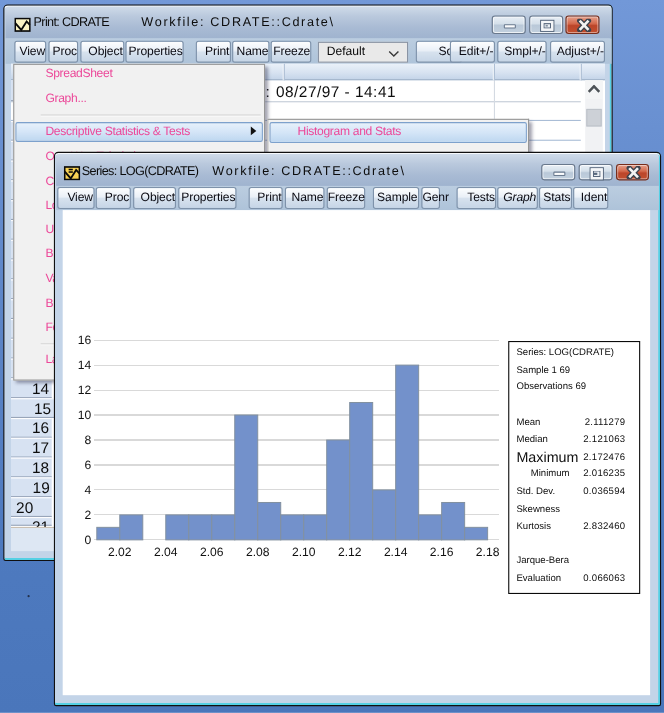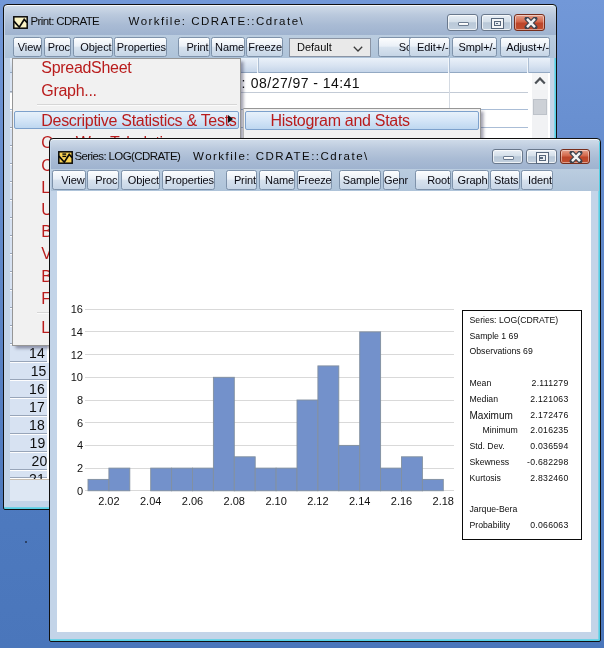--- a/index.html
+++ b/index.html
@@ -13,21 +13,21 @@
 border:1px solid #69788c;border-radius:3px;box-shadow:inset 0 0 0 1px rgba(255,255,255,.7)}
 .wbtnc{background:linear-gradient(180deg,#e5a18c 0%,#d3674a 45%,#bc452a 55%,#c14f2e 100%);
 border:1px solid #772d1b;border-radius:3px;box-shadow:inset 0 0 0 1px rgba(255,255,255,.45)}
 .tbar{background:linear-gradient(180deg,#bbcde0 0%,#aec3d9 100%)}
 .tbtn{background:linear-gradient(180deg,#fcfdfe 0%,#eaf0f7 45%,#d7e2ee 52%,#c6d5e6 100%);
 border:1px solid #7e92aa;border-radius:2.5px;font-size:11px;color:#0a0a12;text-align:right;white-space:nowrap;letter-spacing:-0.1px}
 .sheet{background:#fff}
 .rowcell{background:#d7e2f2;border-bottom:1px solid #98a5b9;border-top:1px solid #fdfdfe;
 font-size:14px;color:#0d0d0d;text-align:right}
 .menu{background:#f1f1f1;border:1px solid #969696;box-shadow:2.5px 2.5px 3px rgba(45,45,75,.45)}
-.mi{font-size:16px;color:#b91c1c;white-space:nowrap;letter-spacing:-0.3px;line-height:15px}
+.mi{font-size:11px;color:#ec4899;white-space:nowrap;letter-spacing:-0.3px;line-height:15px}
 .msep{height:1px;background:#d6d6d6;box-shadow:0 1px 0 #fbfbfb}
 .mhl{background:linear-gradient(180deg,#e7f1fb 0%,#d4e5f7 50%,#bed7f0 100%);border:1px solid #7da1cc;border-radius:2px}
 .sb{background:#f1f2f4}
 .sbthumb{background:#cdd1d7;border:1px solid #bdc2c9}
 </style></head><body>
 <div class="win" style="left:3px;top:4px;width:554.4px;height:505.9px;z-index:1;"></div>
 <div class="title" style="left:4.6px;top:5.8px;width:551px;height:29.4px;z-index:2;"></div>
 <div style="left:13.4px;top:16.4px;width:15px;height:13px;z-index:3;">
     <svg width="15" height="13" viewBox="0 0 15 13" style="position:absolute">
       <rect x="0.8" y="0.8" width="13.4" height="11.4" fill="#faf3c4" stroke="#0a0a0a" stroke-width="1.5"></rect>
@@ -99,21 +99,21 @@
 <div class="rowcell" style="left:10.4px;top:271.8px;width:36.8px;height:18.0px;z-index:3;line-height:17.0px;padding-right:2.5px;">10</div>
 <div class="rowcell" style="left:10.4px;top:289.8px;width:36.8px;height:18.0px;z-index:3;line-height:17.0px;padding-right:2.5px;">11</div>
 <div class="rowcell" style="left:10.4px;top:307.8px;width:36.8px;height:18.0px;z-index:3;line-height:17.0px;padding-right:2.5px;">12</div>
 <div class="rowcell" style="left:10.4px;top:325.8px;width:36.8px;height:18.0px;z-index:3;line-height:17.0px;padding-right:2.5px;">13</div>
 <div class="rowcell" style="left:10.4px;top:343.8px;width:36.8px;height:18.0px;z-index:3;line-height:17.0px;padding-right:2.5px;">14</div>
 <div class="rowcell" style="left:10.4px;top:361.8px;width:43px;height:18.0px;z-index:3;line-height:17.0px;padding-right:7px;">15</div>
 <div class="rowcell" style="left:10.4px;top:379.8px;width:36.8px;height:18.0px;z-index:3;line-height:17.0px;padding-right:2.5px;">16</div>
 <div class="rowcell" style="left:10.4px;top:397.8px;width:36.8px;height:18.0px;z-index:3;line-height:17.0px;padding-right:2.5px;">17</div>
 <div class="rowcell" style="left:10.4px;top:415.8px;width:36.8px;height:18.0px;z-index:3;line-height:17.0px;padding-right:2.5px;">18</div>
 <div class="rowcell" style="left:10.4px;top:433.8px;width:36.8px;height:18.0px;z-index:3;line-height:17.0px;padding-right:2px;">19</div>
-<div class="rowcell" style="left:10.4px;top:451.8px;width:36.8px;height:18.0px;z-index:3;line-height:17.0px;padding-right:0;">20</div>
+<div class="rowcell" style="left:10.4px;top:451.8px;width:36.8px;height:18.0px;z-index:3;line-height:17.0px;padding-right:17px;">20</div>
 <div class="rowcell" style="left:10.4px;top:469.8px;width:36.8px;height:8.699999999999989px;z-index:3;line-height:17.0px;padding-right:2.5px;">21</div>
 <div style="left:10.4px;top:478.5px;width:540px;height:1.8px;z-index:3;background:#c9bfb2;"></div>
 <div style="left:10.4px;top:480.3px;width:540px;height:21.2px;z-index:3;background:#dde7f3;"></div>
 <div class="menu" style="left:11.5px;top:58px;width:229px;height:287.5px;z-index:8;"></div>
 <div class="mi" style="left:41.3px;top:60.0px;height:15px;z-index:9;">SpreadSheet</div>
 <div class="mi" style="left:41.3px;top:82.5px;height:15px;z-index:9;">Graph...</div>
 <div class="msep" style="left:37px;top:104.4px;width:200px;height:1px;z-index:9;"></div>
 <div class="mhl" style="left:13.5px;top:110.8px;width:225px;height:18.4px;z-index:9;"></div>
 <div class="mi" style="left:41.3px;top:112.7px;height:15px;z-index:10;">Descriptive Statistics &amp; Tests</div>
 <div style="left:228px;top:115.2px;width:0px;height:0px;z-index:10;border-left:5px solid #111;border-top:4.5px solid transparent;border-bottom:4.5px solid transparent;"></div>
@@ -161,22 +161,22 @@
 <div class="tbar" style="left:50.6px;top:169.1px;width:548.2px;height:22.2px;z-index:21;"></div>
 <div class="tbtn" style="left:52px;top:170.4px;width:33.5px;height:20.0px;z-index:22;line-height:18.0px;">View</div>
 <div class="tbtn" style="left:87px;top:170.4px;width:31.5px;height:20.0px;z-index:22;line-height:18.0px;">Proc</div>
 <div class="tbtn" style="left:120.5px;top:170.4px;width:39.5px;height:20.0px;z-index:22;line-height:18.0px;">Object</div>
 <div class="tbtn" style="left:162px;top:170.4px;width:53px;height:20.0px;z-index:22;line-height:18.0px;">Properties</div>
 <div class="tbtn" style="left:226px;top:170.4px;width:31px;height:20.0px;z-index:22;line-height:18.0px;">Print</div>
 <div class="tbtn" style="left:258.5px;top:170.4px;width:36.5px;height:20.0px;z-index:22;line-height:18.0px;">Name</div>
 <div class="tbtn" style="left:297px;top:170.4px;width:34.5px;height:20.0px;z-index:22;line-height:18.0px;">Freeze</div>
 <div class="tbtn" style="left:339px;top:170.4px;width:41.5px;height:20.0px;z-index:22;line-height:18.0px;">Sample</div>
 <div class="tbtn" style="left:383px;top:170.4px;width:17px;height:20.0px;z-index:22;line-height:18.0px;">Genr</div>
-<div class="tbtn" style="left:414.5px;top:170.4px;width:36.5px;height:20.0px;z-index:22;line-height:18.0px;">Root</div>
-<div class="tbtn" style="left:452px;top:170.4px;width:36.5px;height:20.0px;z-index:22;line-height:18.0px;">Graph</div>
+<div class="tbtn" style="left:414.5px;top:170.4px;width:36.5px;height:20.0px;z-index:22;line-height:18.0px;">Tests</div>
+<div class="tbtn" style="left:452px;top:170.4px;width:36.5px;height:20.0px;z-index:22;line-height:18.0px;font-style:italic;">Graph</div>
 <div class="tbtn" style="left:490px;top:170.4px;width:29.5px;height:20.0px;z-index:22;line-height:18.0px;">Stats</div>
 <div class="tbtn" style="left:521px;top:170.4px;width:32px;height:20.0px;z-index:22;line-height:18.0px;">Ident</div>
 <div style="left:57px;top:191.2px;width:534px;height:440.7px;z-index:21;background:#fff;"></div>
 <div style="left:57px;top:191.2px;width:534px;height:441px;z-index:22;">
     <svg width="534" height="441" viewBox="0 0 534 441" style="position:absolute" font-family="Liberation Sans,sans-serif">
       <line x1="28" y1="299.8" x2="397" y2="299.8" stroke="#d9d9d9" stroke-width="1" shape-rendering="crispEdges"></line>
       <line x1="28" y1="277.1" x2="397" y2="277.1" stroke="#d9d9d9" stroke-width="1" shape-rendering="crispEdges"></line>
       <line x1="28" y1="254.4" x2="397" y2="254.4" stroke="#d9d9d9" stroke-width="1" shape-rendering="crispEdges"></line>
       <line x1="28" y1="231.7" x2="397" y2="231.7" stroke="#d9d9d9" stroke-width="1" shape-rendering="crispEdges"></line>
       <line x1="28" y1="209.0" x2="397" y2="209.0" stroke="#d9d9d9" stroke-width="1" shape-rendering="crispEdges"></line>
@@ -221,26 +221,25 @@
     </svg>
   </div>
 <div style="left:461.5px;top:310px;width:120.5px;height:229.5px;z-index:23;background:#fff;border:1.1px solid #0a0a0a;">
     <div style="left:7.0px;top:1.6999999999999886px;height:15.8px;font-size:8.7px;color:#0d0d0d;line-height:15.8px;white-space:nowrap;">Series: LOG(CDRATE)</div>
     <div style="left:7.0px;top:17.5px;height:15.8px;font-size:8.7px;color:#0d0d0d;line-height:15.8px;white-space:nowrap;">Sample 1 69</div>
     <div style="left:7.0px;top:33.30000000000001px;height:15.8px;font-size:8.7px;color:#0d0d0d;line-height:15.8px;white-space:nowrap;">Observations 69</div>
     <div style="left:7.0px;top:64.90000000000003px;height:15.8px;font-size:8.7px;color:#0d0d0d;line-height:15.8px;white-space:nowrap;">Mean</div>
     <div style="left:0px;top:64.90000000000003px;width:106.0px;height:15.8px;font-size:8.7px;color:#0d0d0d;line-height:15.8px;text-align:right;letter-spacing:0.25px;">2.111279</div>
     <div style="left:7.0px;top:80.70000000000005px;height:15.8px;font-size:8.7px;color:#0d0d0d;line-height:15.8px;white-space:nowrap;">Median</div>
     <div style="left:0px;top:80.70000000000005px;width:106.0px;height:15.8px;font-size:8.7px;color:#0d0d0d;line-height:15.8px;text-align:right;letter-spacing:0.25px;">2.121063</div>
-    <div style="left:7.0px;top:96.50000000000006px;height:15.8px;font-size:10px;color:#0d0d0d;line-height:15.8px;white-space:nowrap;text-align:center;">Maximum</div>
+    <div style="left:7.0px;top:96.50000000000006px;height:15.8px;font-size:13px;color:#0d0d0d;line-height:15.8px;white-space:nowrap;text-align:center;">Maximum</div>
     <div style="left:0px;top:96.50000000000006px;width:106.0px;height:15.8px;font-size:8.7px;color:#0d0d0d;line-height:15.8px;text-align:right;letter-spacing:0.25px;">2.172476</div>
     <div style="left:20px;top:112.30000000000007px;height:15.8px;font-size:8.7px;color:#0d0d0d;line-height:15.8px;white-space:nowrap;">Minimum</div>
     <div style="left:0px;top:112.30000000000007px;width:106.0px;height:15.8px;font-size:8.7px;color:#0d0d0d;line-height:15.8px;text-align:right;letter-spacing:0.25px;">2.016235</div>
     <div style="left:7.0px;top:128.10000000000008px;height:15.8px;font-size:8.7px;color:#0d0d0d;line-height:15.8px;white-space:nowrap;">Std.&nbsp;Dev.</div>
     <div style="left:0px;top:128.10000000000008px;width:106.0px;height:15.8px;font-size:8.7px;color:#0d0d0d;line-height:15.8px;text-align:right;letter-spacing:0.25px;">0.036594</div>
     <div style="left:7.0px;top:143.9000000000001px;height:15.8px;font-size:8.7px;color:#0d0d0d;line-height:15.8px;white-space:nowrap;">Skewness</div>
-    <div style="left:0px;top:143.9000000000001px;width:106.0px;height:15.8px;font-size:8.7px;color:#0d0d0d;line-height:15.8px;text-align:right;letter-spacing:0.25px;">-0.682298</div>
     <div style="left:7.0px;top:159.7000000000001px;height:15.8px;font-size:8.7px;color:#0d0d0d;line-height:15.8px;white-space:nowrap;">Kurtosis</div>
     <div style="left:0px;top:159.7000000000001px;width:106.0px;height:15.8px;font-size:8.7px;color:#0d0d0d;line-height:15.8px;text-align:right;letter-spacing:0.25px;">2.832460</div>
     <div style="left:7.0px;top:191.30000000000013px;height:15.8px;font-size:8.7px;color:#0d0d0d;line-height:15.8px;white-space:nowrap;">Jarque-Bera</div>
-    <div style="left:7.0px;top:207.10000000000014px;height:15.8px;font-size:8.7px;color:#0d0d0d;line-height:15.8px;white-space:nowrap;">Probability</div>
+    <div style="left:7.0px;top:207.10000000000014px;height:15.8px;font-size:8.7px;color:#0d0d0d;line-height:15.8px;white-space:nowrap;">Evaluation</div>
     <div style="left:0px;top:207.10000000000014px;width:106.0px;height:15.8px;font-size:8.7px;color:#0d0d0d;line-height:15.8px;text-align:right;letter-spacing:0.25px;">0.066063</div>
   </div>
 <div style="left:24.5px;top:540.8px;width:2.2px;height:2.2px;z-index:2;background:#22304a;border-radius:50%;"></div>
 </body></html>

